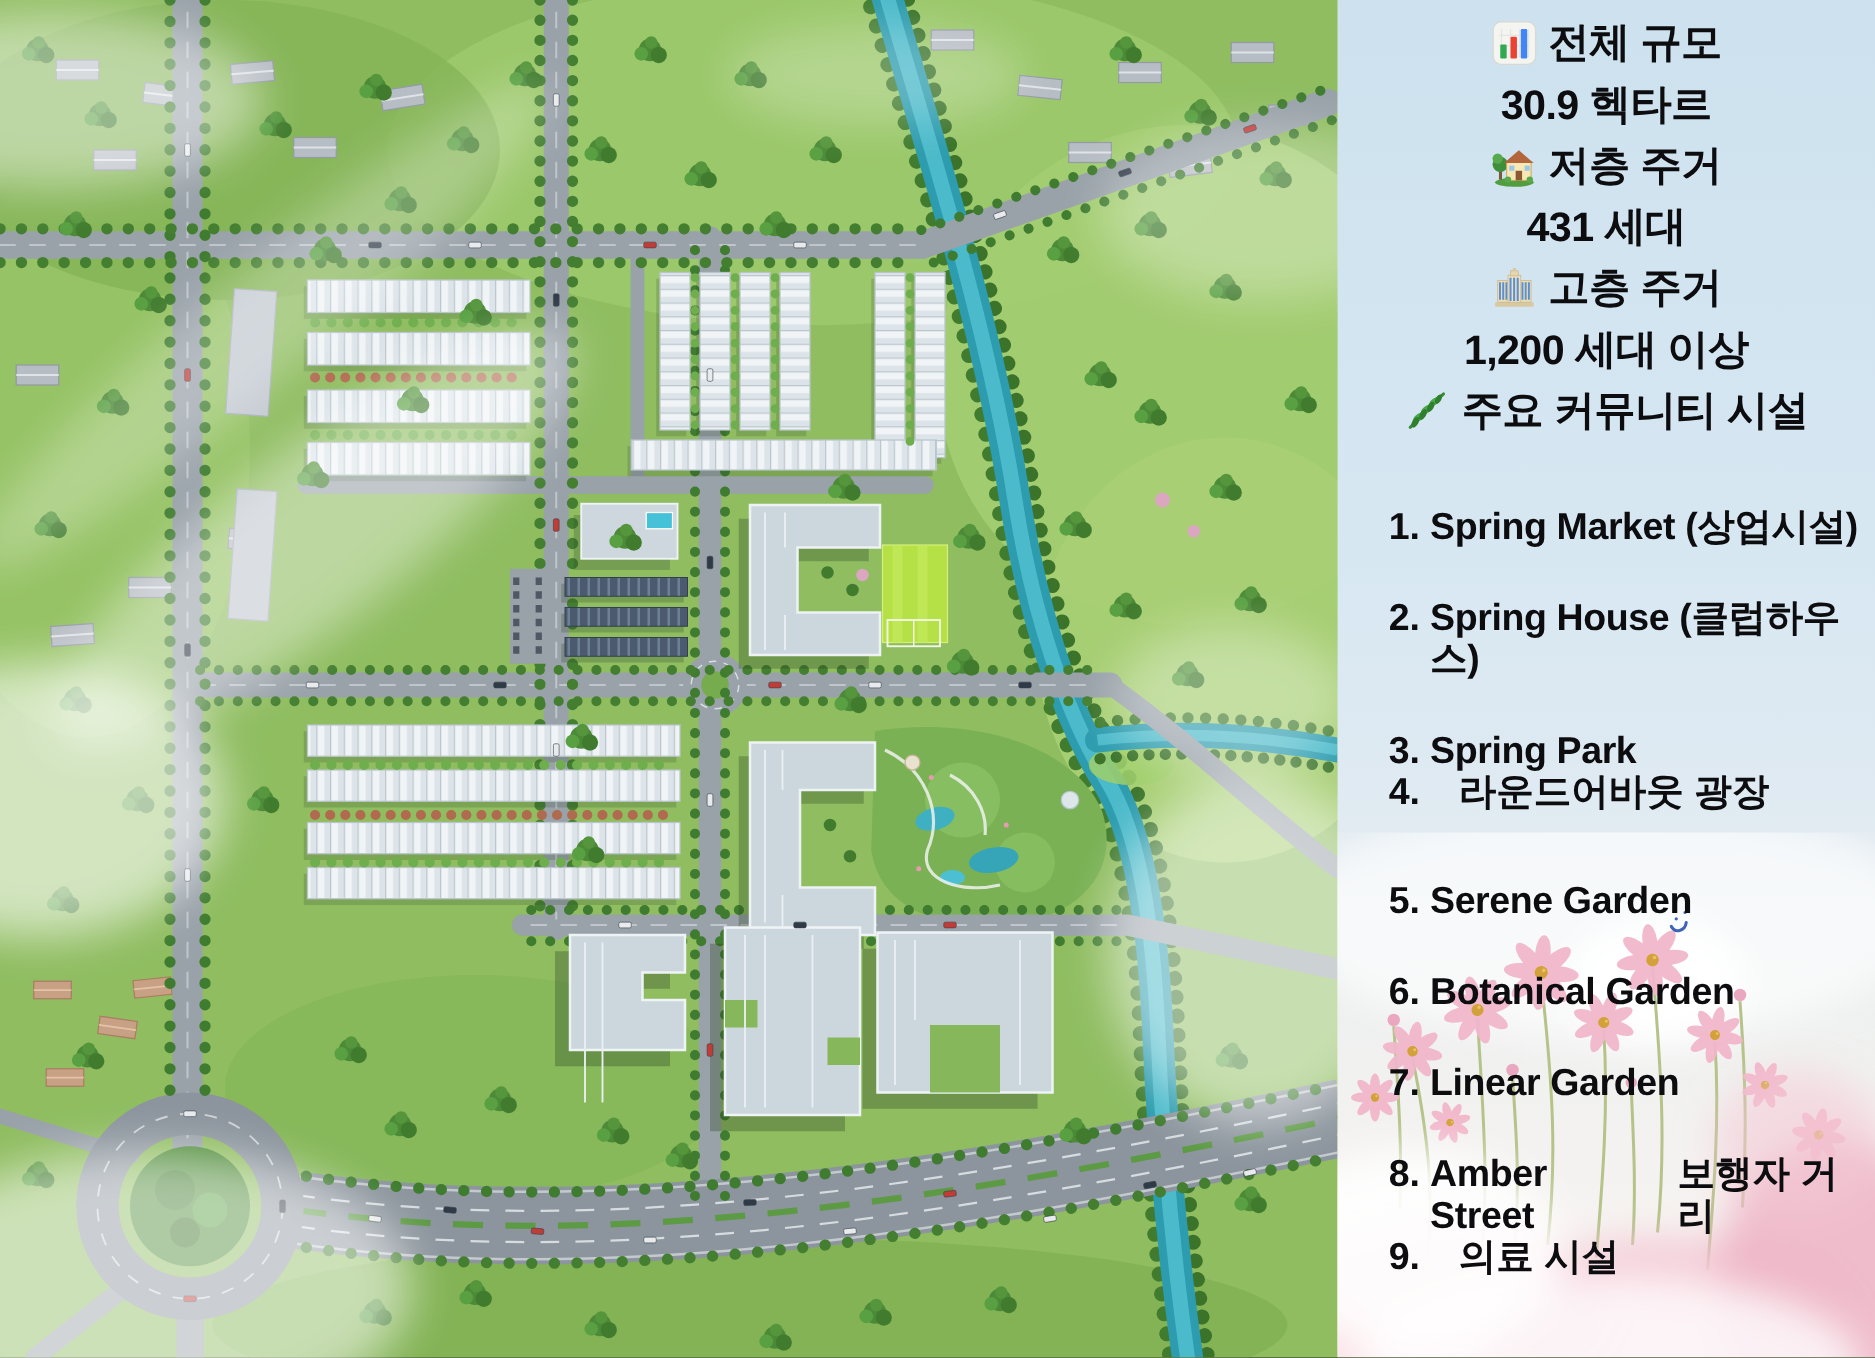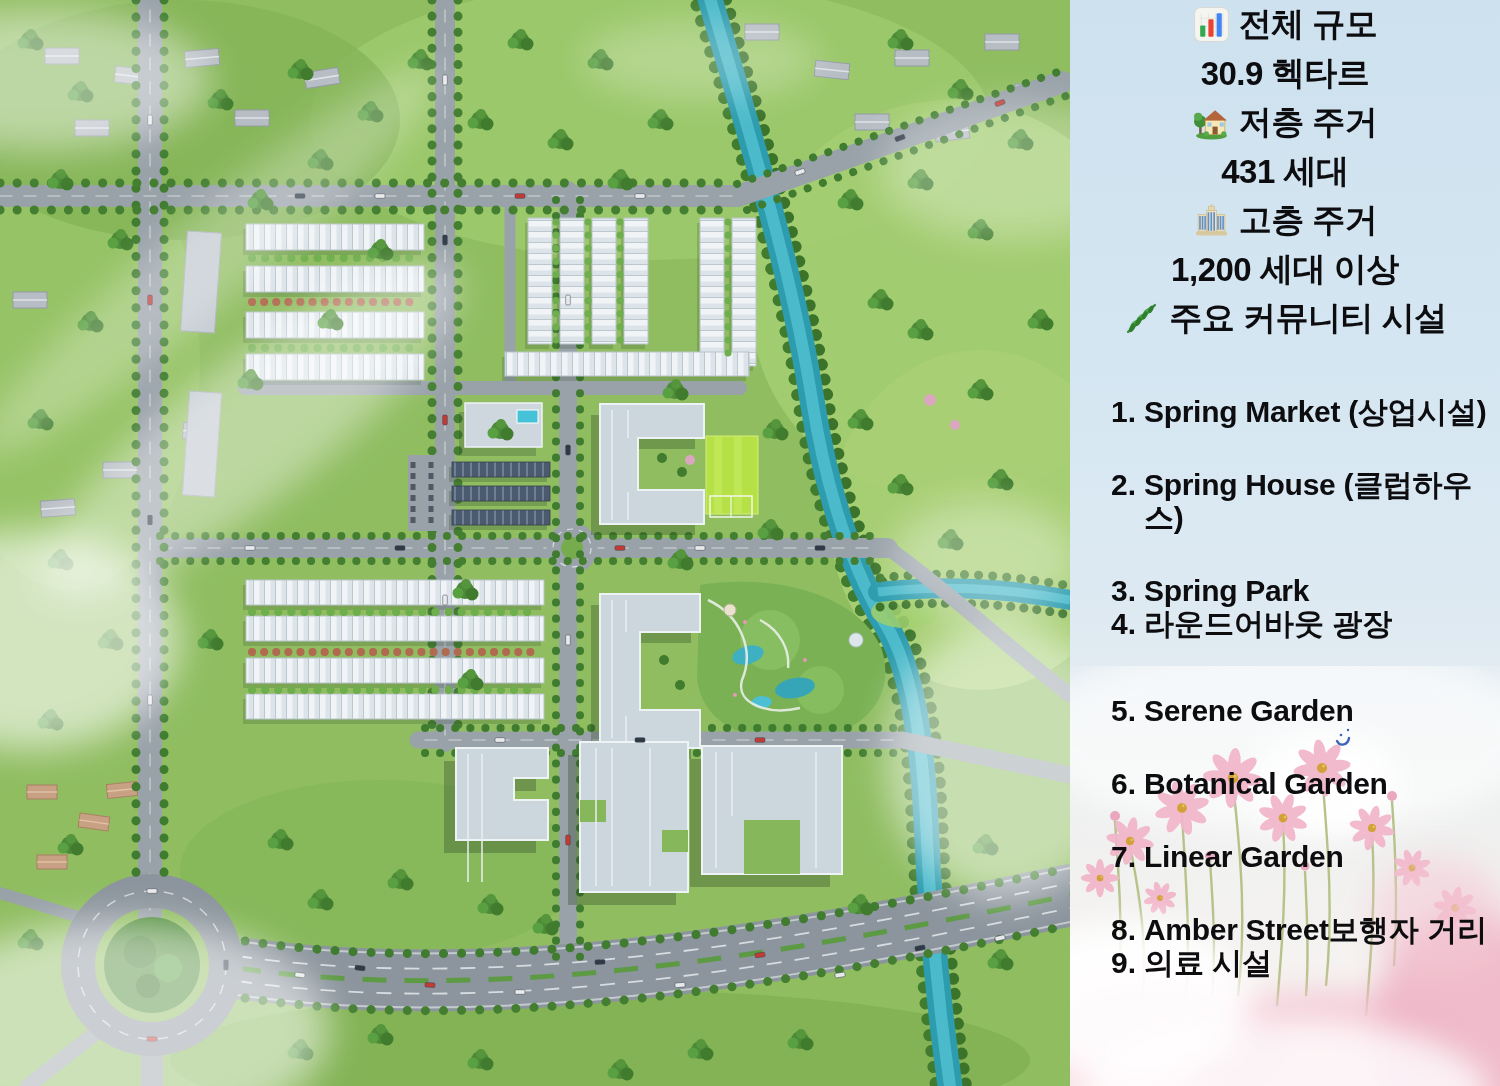--- a/index.html
+++ b/index.html
@@ -2,31 +2,31 @@
 <html><head>
 <meta charset="utf-8">
 <style>
   html,body{margin:0;padding:0;background:#222;}
   .stage{position:relative;width:1500px;height:1086px;overflow:hidden;
          font-family:"Liberation Sans","DejaVu Sans",sans-serif;background:#8fbd60;}
   .map{position:absolute;left:0;top:0;width:1070px;height:1086px;display:block;}
   .panel{position:absolute;left:1070px;top:0;width:430px;height:1086px;
          background:linear-gradient(180deg,#cde1ee 0%,#d6e7f2 38%,#dfeaf2 58%,#eef0ef 74%,#fbf5f2 100%);}
   .panel-art{position:absolute;left:0;bottom:0;width:430px;height:420px;display:block;}
-  .stats{position:relative;text-align:center;color:#0d0d10;z-index:2;}
+  .stats{position:relative;padding-top:10px;text-align:center;color:#0d0d10;z-index:2;}
   .stat-line{height:49px;display:flex;align-items:center;justify-content:center;gap:9px;
              font-size:33px;letter-spacing:-0.5px;}
   .ic{width:37px;height:37px;flex:none;}
   .st-strong{font-weight:900;}
   .st-text{font-weight:800;}
   .facilities{position:relative;margin:12px 0 0 0;padding:0 8px 0 10px;list-style:none;z-index:2;color:#0d0d10;}
   .fac{display:flex;align-items:baseline;min-height:46.5px;font-size:30px;line-height:1.1;}
   .fac-num{width:56px;flex:none;text-align:right;font-weight:900;padding-right:8px;}
   .fac-strong{font-weight:900;letter-spacing:-0.3px;margin-top:40px;}
-  .fac-normal{font-weight:600;}
+  .fac-normal{font-weight:600;margin-left:23px;}
 </style>
 </head>
 <body>
 
 <div class="stage">
 
 <svg class="map" viewBox="0 0 1070 1086" preserveAspectRatio="none" aria-hidden="true">
   <defs>
     <filter id="blur18" x="-60%" y="-60%" width="220%" height="220%">
           <feGaussianBlur stdDeviation="18"></feGaussianBlur>

